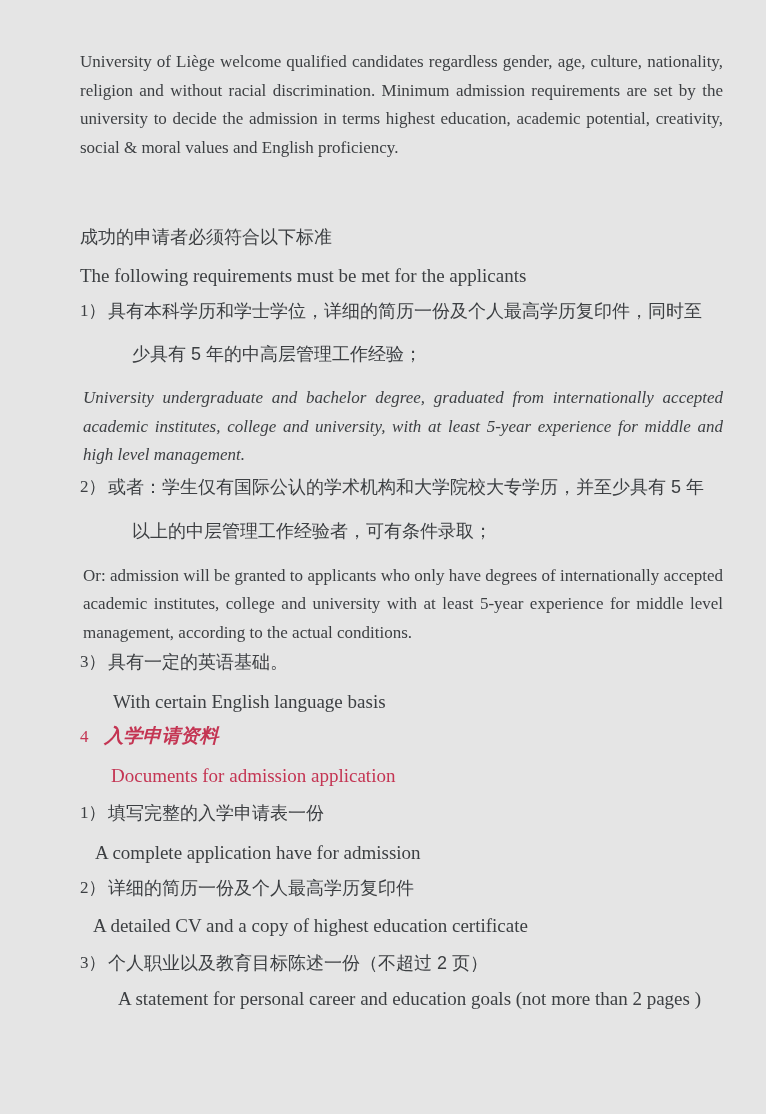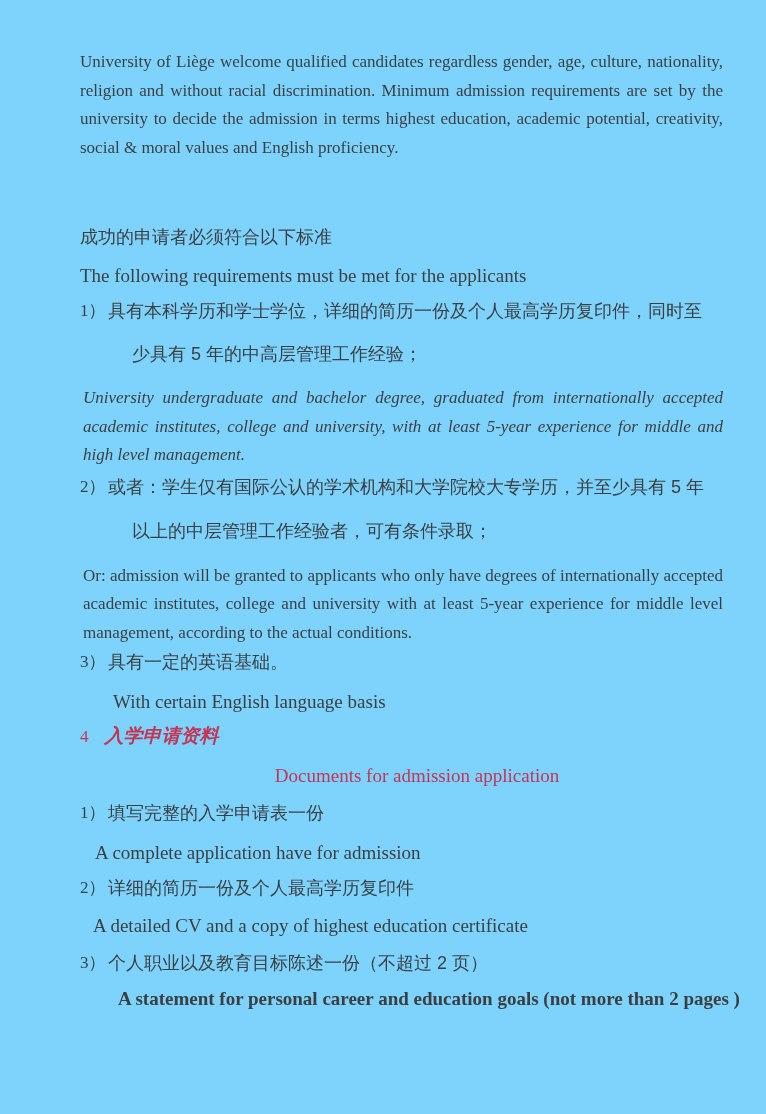--- a/index.html
+++ b/index.html
@@ -4,21 +4,21 @@
 <style>
   html, body {
     margin: 0;
     padding: 0;
     background: #ffffff;
   }
   .page {
     position: relative;
     width: 766px;
     height: 1114px;
-    background: #7dd3fc;
+    background: #e5e5e5;
     overflow: hidden;
     color: #3c3f42;
     font-family: "Liberation Serif", "DejaVu Serif", serif;
   }
   .content {
     position: absolute;
     left: 80px;
     top: 48px;
     width: 643px;
   }
@@ -87,28 +87,27 @@
   .sec4-title {
     font-family: "Liberation Sans", "DejaVu Sans", sans-serif;
     font-size: 19px;
     font-weight: 600;
     font-style: italic;
   }
   .sec4-en {
     margin-top: 12px;
     padding-left: 31px;
     color: #c43553;
-    text-align: center;
   }
   .mt-doc1    { margin-top: 9px; }
   .mt-doc1en  { margin-top: 12px; padding-left: 15px; }
   .mt-doc2    { margin-top: 7px; }
   .mt-doc2en  { margin-top: 10px; padding-left: 13px; }
   .mt-doc3    { margin-top: 9px; }
-  .mt-doc3en  { margin-top: 8px;  padding-left: 38px; font-weight: bold; }
+  .mt-doc3en  { margin-top: 8px;  padding-left: 38px; }
 </style>
 </head>
 <body>
 
 <div class="page">
   <div class="content">
 
     <div class="en-just">University of Liège welcome qualified candidates regardless gender, age, culture, nationality, religion and without racial discrimination. Minimum admission requirements are set by the university to decide the admission in terms highest education, academic potential, creativity, social &amp; moral values and English proficiency.</div>
 
     <div class="zh zh-heading">成功的申请者必须符合以下标准</div>

